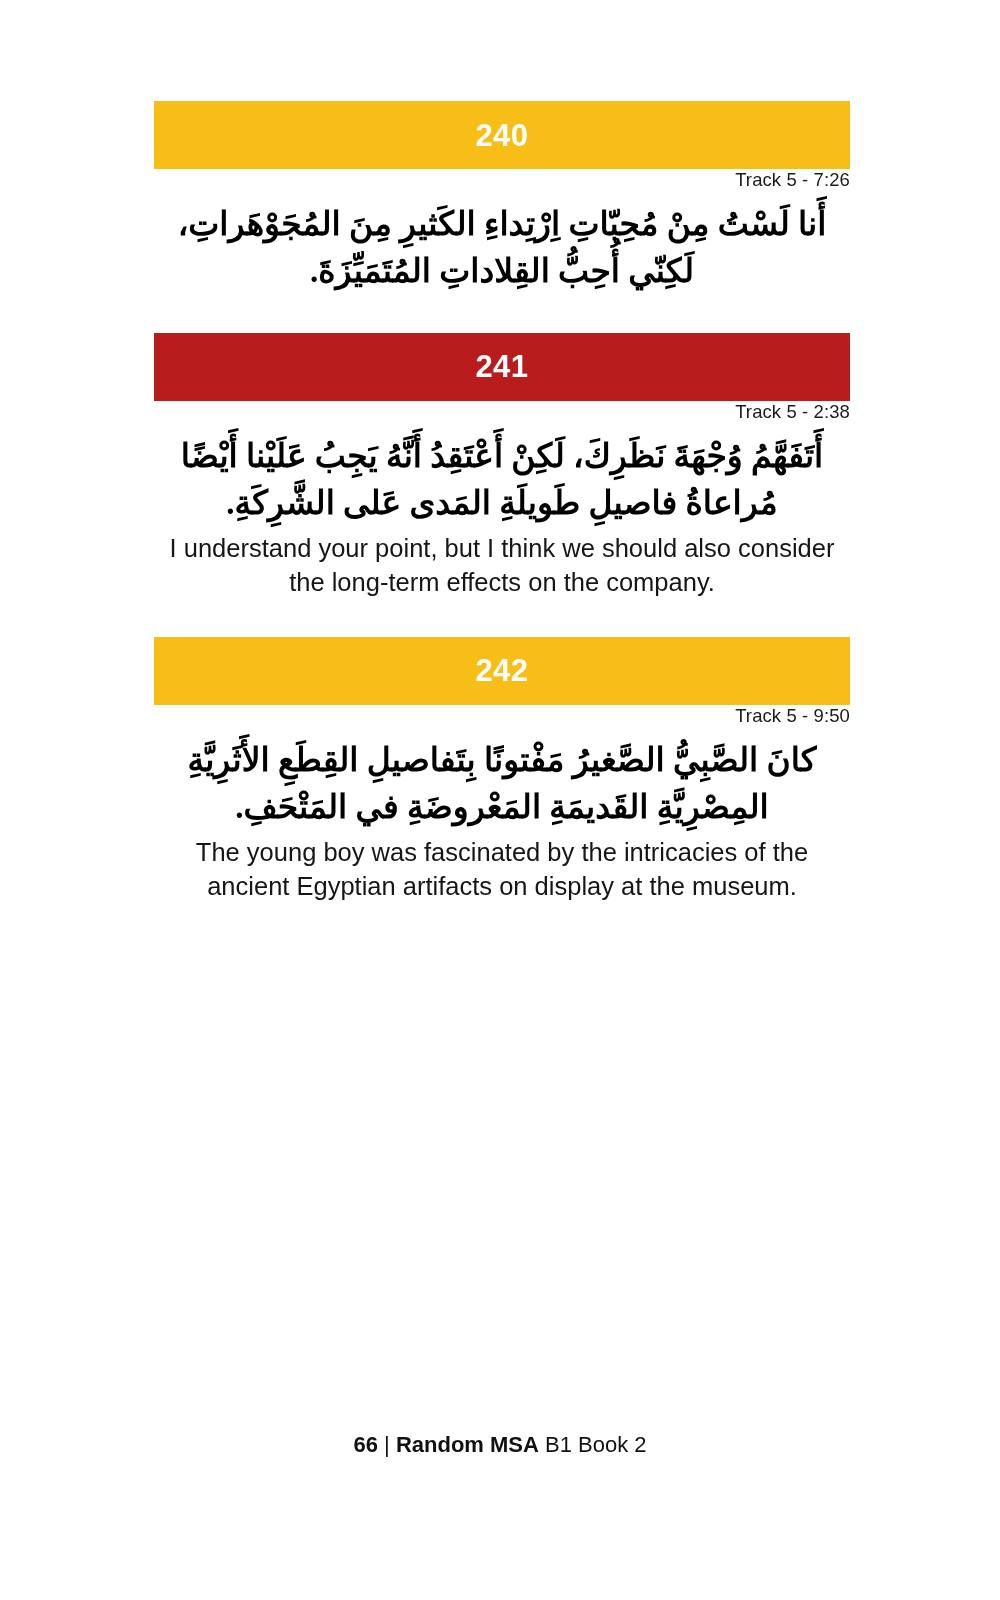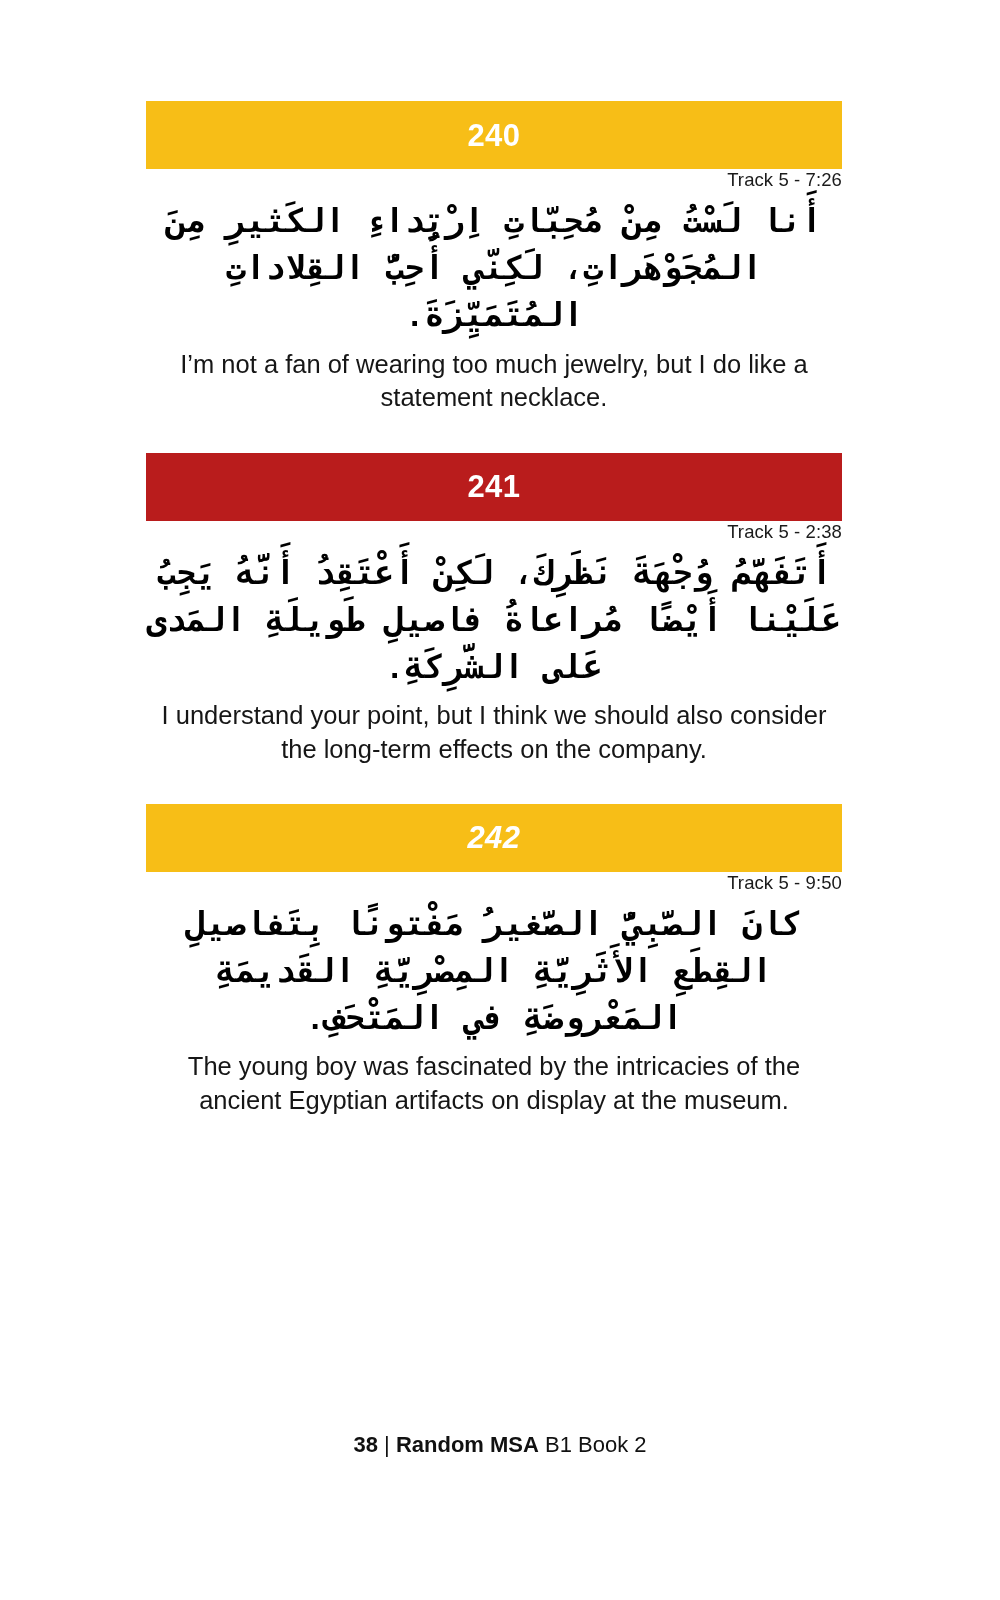--- a/index.html
+++ b/index.html
@@ -19,21 +19,21 @@
 
   .page {
     width: 1000px;
     height: 1600px;
     padding: 0;
     position: relative;
   }
 
   .content {
     position: absolute;
-    left: 146px;
+    left: 154px;
     top: 101px;
     width: 696px;
   }
 
   
   .entry { width: 696px; }
 
   .entry-banner {
     height: 68px;
     width: 696px;
@@ -58,21 +58,21 @@
 
   .track-label {
     font-size: 18.5px;
     color: #1b1b1b;
     letter-spacing: 0.1px;
   }
 
   .arabic {
     direction: rtl;
     text-align: center;
-    font-family: Liberation Mono, monospace;
+    font-family: Liberation Serif, serif;
     font-weight: bold;
     font-size: 33px;
     line-height: 1.42;
     color: #000000;
     padding-top: 10px;
     letter-spacing: 0px;
   }
 
   .english {
     text-align: center;
@@ -108,48 +108,47 @@
   <div class="content">
 
     <div class="entry">
       <div class="entry-banner" style="background: rgb(247, 190, 23);">
         <span class="entry-number">240</span>
       </div>
       <div class="track-row">
         <span class="track-label">Track 5 - 7:26</span>
       </div>
       <div class="arabic">أَنا لَسْتُ مِنْ مُحِبّاتِ اِرْتِداءِ الكَثيرِ مِنَ المُجَوْهَراتِ، لَكِنّي أُحِبُّ القِلاداتِ المُتَمَيِّزَةَ.</div>
-      <div class="english">I’m not a fan of wearing too much jewelry, but I do like a statement necklace.</div>
     </div>
 
     <div class="gap-1"></div>
 
     <div class="entry">
       <div class="entry-banner" style="background: #b91c1c;">
         <span class="entry-number">241</span>
       </div>
       <div class="track-row">
         <span class="track-label">Track 5 - 2:38</span>
       </div>
       <div class="arabic">أَتَفَهَّمُ وُجْهَةَ نَظَرِكَ، لَكِنْ أَعْتَقِدُ أَنَّهُ يَجِبُ عَلَيْنا أَيْضًا مُراعاةُ فاصيلِ طَويلَةِ المَدى عَلى الشَّرِكَةِ.</div>
       <div class="english">I understand your point, but I think we should also consider the long-term effects on the company.</div>
     </div>
 
     <div class="gap-2"></div>
 
     <div class="entry">
-      <div class="entry-banner" style="background: rgb(247, 190, 23); font-style: italic;">
+      <div class="entry-banner" style="background: rgb(247, 190, 23);">
         <span class="entry-number">242</span>
       </div>
       <div class="track-row">
         <span class="track-label">Track 5 - 9:50</span>
       </div>
       <div class="arabic">كانَ الصَّبِيُّ الصَّغيرُ مَفْتونًا بِتَفاصيلِ القِطَعِ الأَثَرِيَّةِ المِصْرِيَّةِ القَديمَةِ المَعْروضَةِ في المَتْحَفِ.</div>
       <div class="english">The young boy was fascinated by the intricacies of the ancient Egyptian artifacts on display at the museum.</div>
     </div>
 
   </div>
 
   <div class="footer">
-    <span class="b">38</span><span class="sep">&nbsp;</span><span class="sep">|</span><span class="sep">&nbsp;</span><span class="b">Random MSA</span><span class="r">&nbsp;</span><span class="r">B1 Book 2</span>
+    <span class="b">66</span><span class="sep">&nbsp;</span><span class="sep">|</span><span class="sep">&nbsp;</span><span class="b">Random MSA</span><span class="r">&nbsp;</span><span class="r">B1 Book 2</span>
   </div>
 
 </div>
 
 </body></html>

